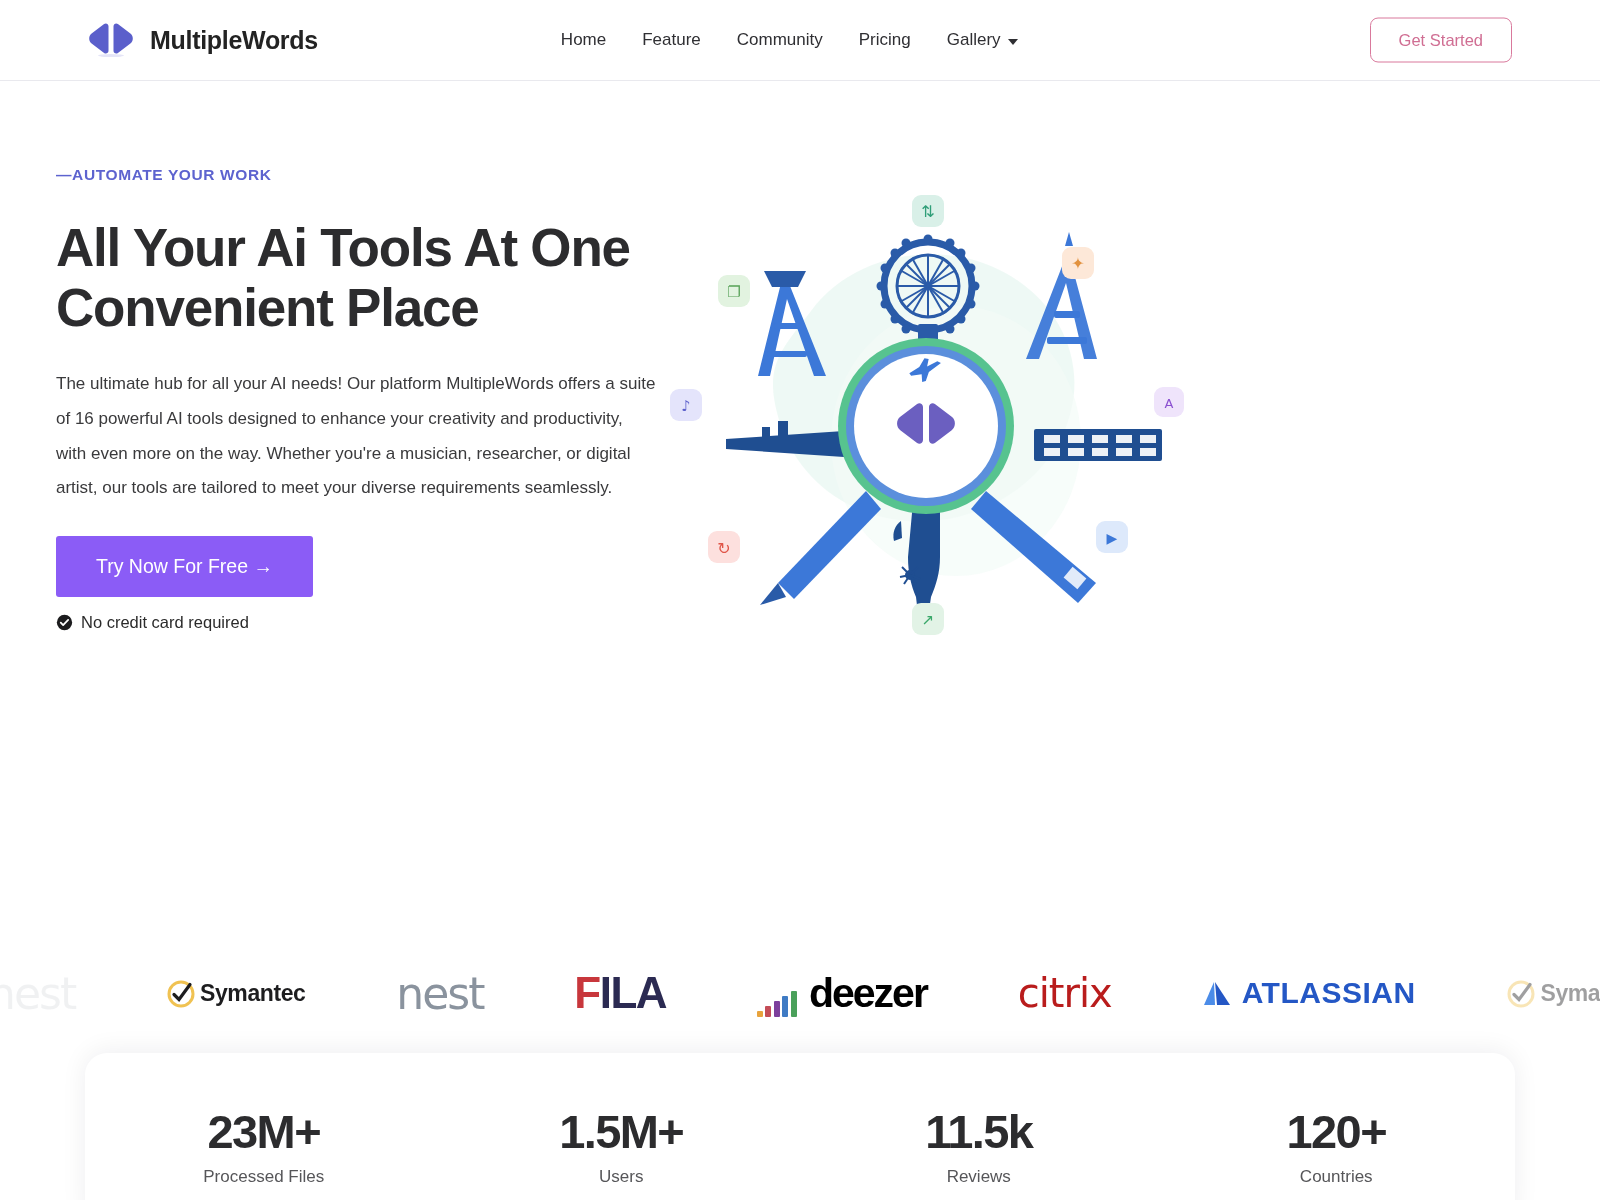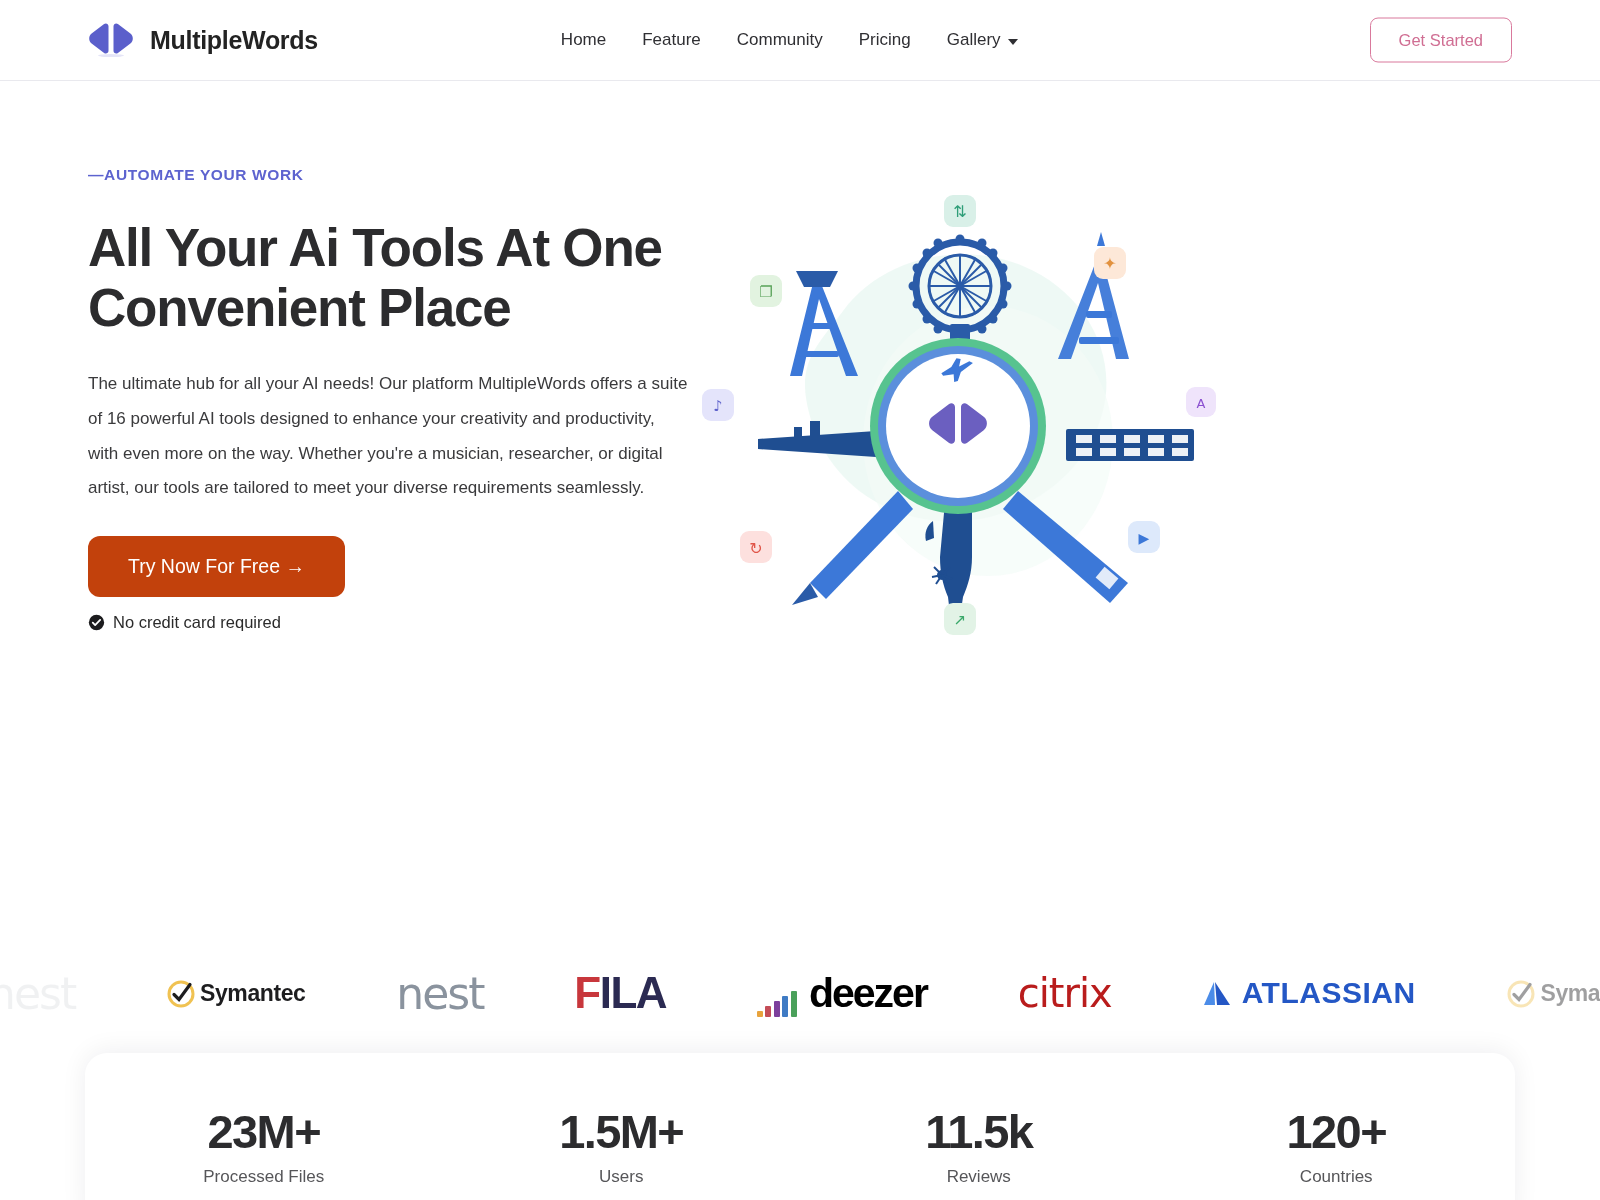--- a/index.html
+++ b/index.html
@@ -71,21 +71,21 @@
     padding:12px 28px;
     font-size:16.5px;
     cursor:pointer;
     white-space:nowrap;
     font-family:"Liberation Sans", sans-serif;
   }
 
   
   .hero {
     display:flex;
-    padding:0 88px;
+    padding:0 56px;
     position:relative;
     height:790px;
   }
   .hero-left { width:640px; padding-top:85px; }
   .eyebrow {
     font-size:15.5px;
     font-weight:bold;
     letter-spacing:0.6px;
     color:#5d63cf;
     margin-bottom:34px;
@@ -99,24 +99,24 @@
     margin-bottom:28px;
   }
   .hero-desc {
     font-size:17px;
     line-height:2.05;
     color:#3a3a3c;
     max-width:600px;
     margin-bottom:30px;
   }
   .cta {
-    background:#c2410c;
+    background:#8b5cf6;
     color:#fff;
     border:none;
-    border-radius:12px;
+    border-radius:3px;
     font-size:19.5px;
     padding:19px 40px;
     cursor:pointer;
     display:inline-block;
     font-family:"Liberation Sans", sans-serif;
   }
   .note {
     margin-top:16px;
     display:flex;
     align-items:center;

